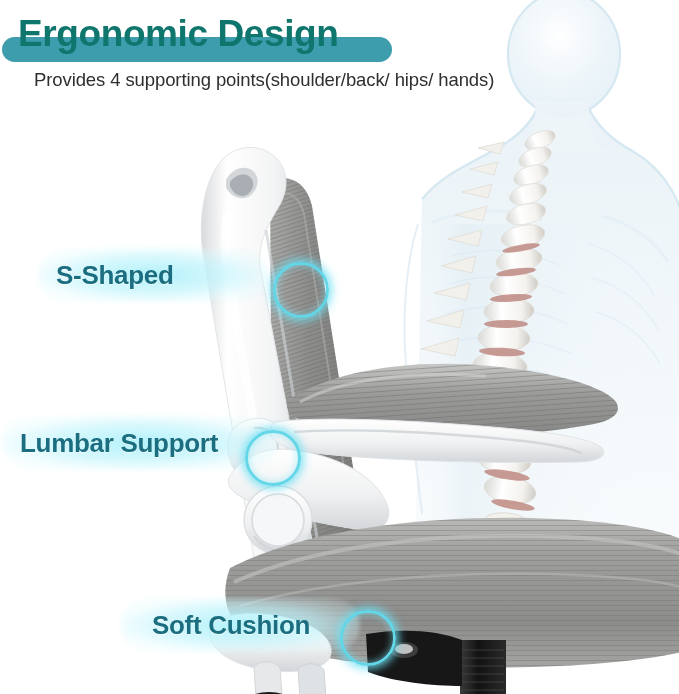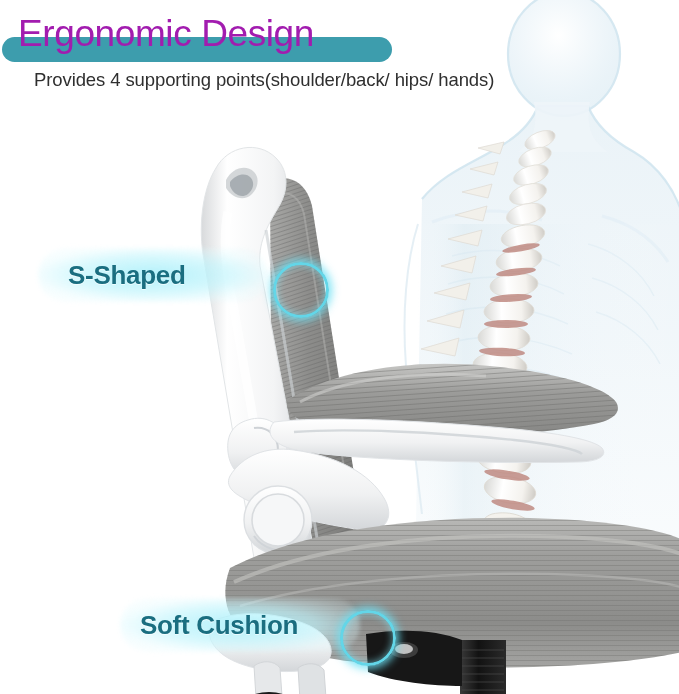--- a/index.html
+++ b/index.html
@@ -28,23 +28,23 @@
     left:-16px;
     top:25px;
     width:390px;
     height:25px;
     background:#3d9dad;
     border-radius:13px;
   }
   .title-text{
     position:relative;
     font-size:37px;
-    font-weight:normal;
+    font-weight:bold;
     letter-spacing:-0.4px;
-    color:#a21caf;
+    color:#0f766e;
     line-height:44px;
     white-space:nowrap;
   }
   .subtitle{
     position:absolute;
     left:18px;
     top:68px;
     width:600px;
     font-size:18.5px;
     line-height:24px;
@@ -108,31 +108,31 @@
     font-weight:bold;
     color:#1a6e80;
     letter-spacing:-0.3px;
     white-space:nowrap;
     text-shadow:0 1px 0 rgba(255,255,255,0.65);
   }
 
   #co-s        { left:48px;  top:240px; }
   #co-s .glow  { left:-10px; width:230px; }
   #co-s .ring  { left:225px; top:22px; }
-  #co-s .ctext { margin-left:20px;text-align:center; }
+  #co-s .ctext { margin-left:8px;text-align:center; }
 
   #co-lumbar        { left:10px;  top:408px; }
   #co-lumbar .glow  { left:-8px;  width:275px; }
   #co-lumbar .ring  { left:235px; top:22px; }
   #co-lumbar .ctext { margin-left:10px; }
 
   #co-soft        { left:128px; top:590px; }
   #co-soft .glow  { left:-8px;  width:240px; }
   #co-soft .ring  { left:212px; top:20px; }
-  #co-soft .ctext { margin-left:12px; }
+  #co-soft .ctext { margin-left:24px; }
 </style>
 </head>
 <body>
 
 <div id="stage">
 
   <div class="anatomy">
     <svg viewBox="0 0 300 640" width="300" height="640" xmlns="http://www.w3.org/2000/svg">
       <defs>
         <linearGradient id="bodyFade" x1="0" y1="0" x2="0" y2="1">
@@ -406,20 +406,25 @@
   <div class="subtitle">
     <span>Provides 4 supporting points(shoulder/back/ hips/ hands)</span>
   </div>
 
   <div class="callout" id="co-s">
     <div class="glow"></div>
     <div class="ring"></div>
     <div class="ctext">S-Shaped</div>
   </div>
 
+  <div class="callout" id="co-lumbar">
+    <div class="glow"></div>
+    <div class="ring"></div>
+    <div class="ctext">Lumbar Support</div>
+  </div>
 
   <div class="callout" id="co-soft">
     <div class="glow"></div>
     <div class="ring"></div>
     <div class="ctext">Soft Cushion</div>
   </div>
 
 </div>
 
 </body></html>

